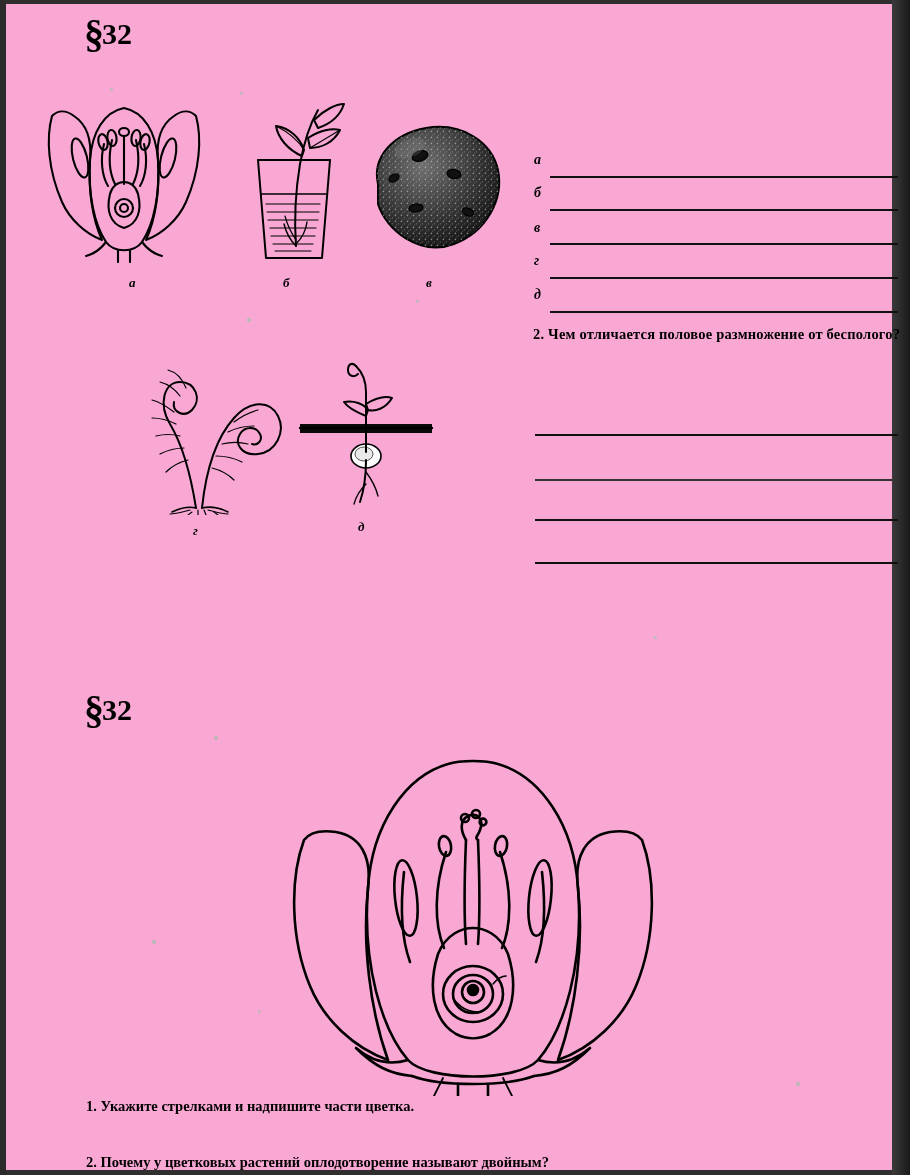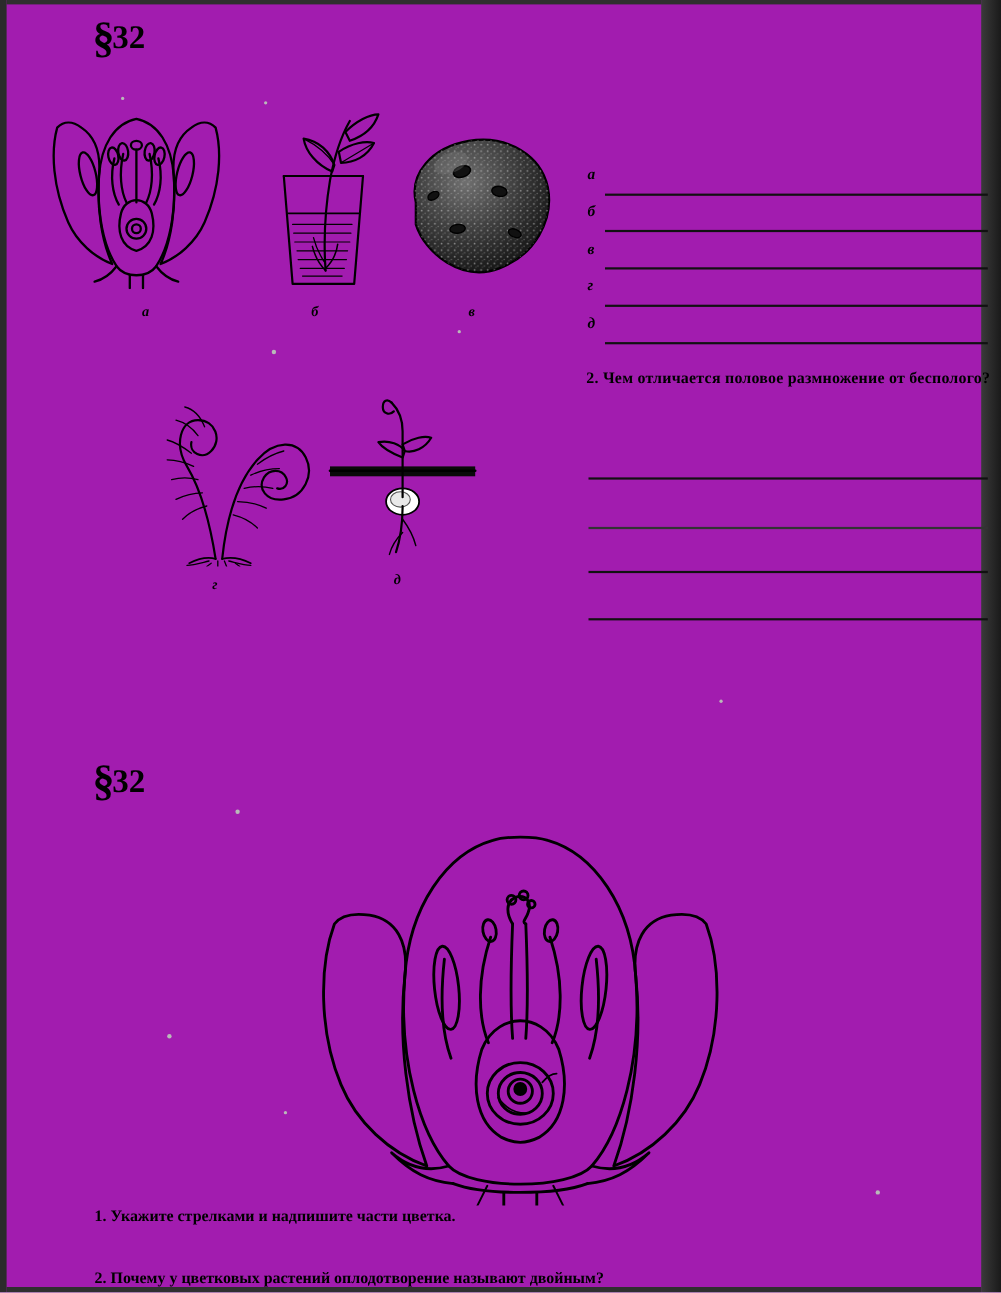--- a/index.html
+++ b/index.html
@@ -13,21 +13,21 @@
     position: relative;
     font-family: "Liberation Serif", serif;
     color: #000;
     overflow: hidden;
   }
   .page {
     position: absolute;
     left: 0; top: 0;
     width: 910px;
     height: 1175px;
-    background: #a21caf;
+    background: #f9a8d4;
     text-decoration: underline;
   }
   
   .scan-edge-left {
     position: absolute;
     left: 0; top: 0;
     width: 6px; height: 1175px;
     background: #2b2b2b;
   }
   .scan-edge-right {
@@ -316,21 +316,21 @@
 
   <div class="rule-label" style="left:534px; top:220px;">в</div>
   <div class="rule" style="left:550px; top:243px; width:348px;"></div>
 
   <div class="rule-label" style="left:534px; top:253px;">г</div>
   <div class="rule" style="left:550px; top:277px; width:348px;"></div>
 
   <div class="rule-label" style="left:534px; top:287px;">д</div>
   <div class="rule" style="left:550px; top:311px; width:348px;"></div>
 
-  <div class="q-text" style="left:533px; top:335px; width:368px;">
+  <div class="q-text" style="left:533px; top:325px; width:368px;">
     <span class="q-num">2.</span>
     <span>Чем отличается половое размножение от бесполого?</span>
   </div>
 
   <div class="rule" style="left:535px; top:434px; width:363px;"></div>
   <div class="rule thin" style="left:535px; top:479px; width:363px;"></div>
   <div class="rule" style="left:535px; top:519px; width:363px;"></div>
   <div class="rule" style="left:535px; top:562px; width:363px;"></div>
 
   <div class="section-mark" style="left:84px; top:686px;">

